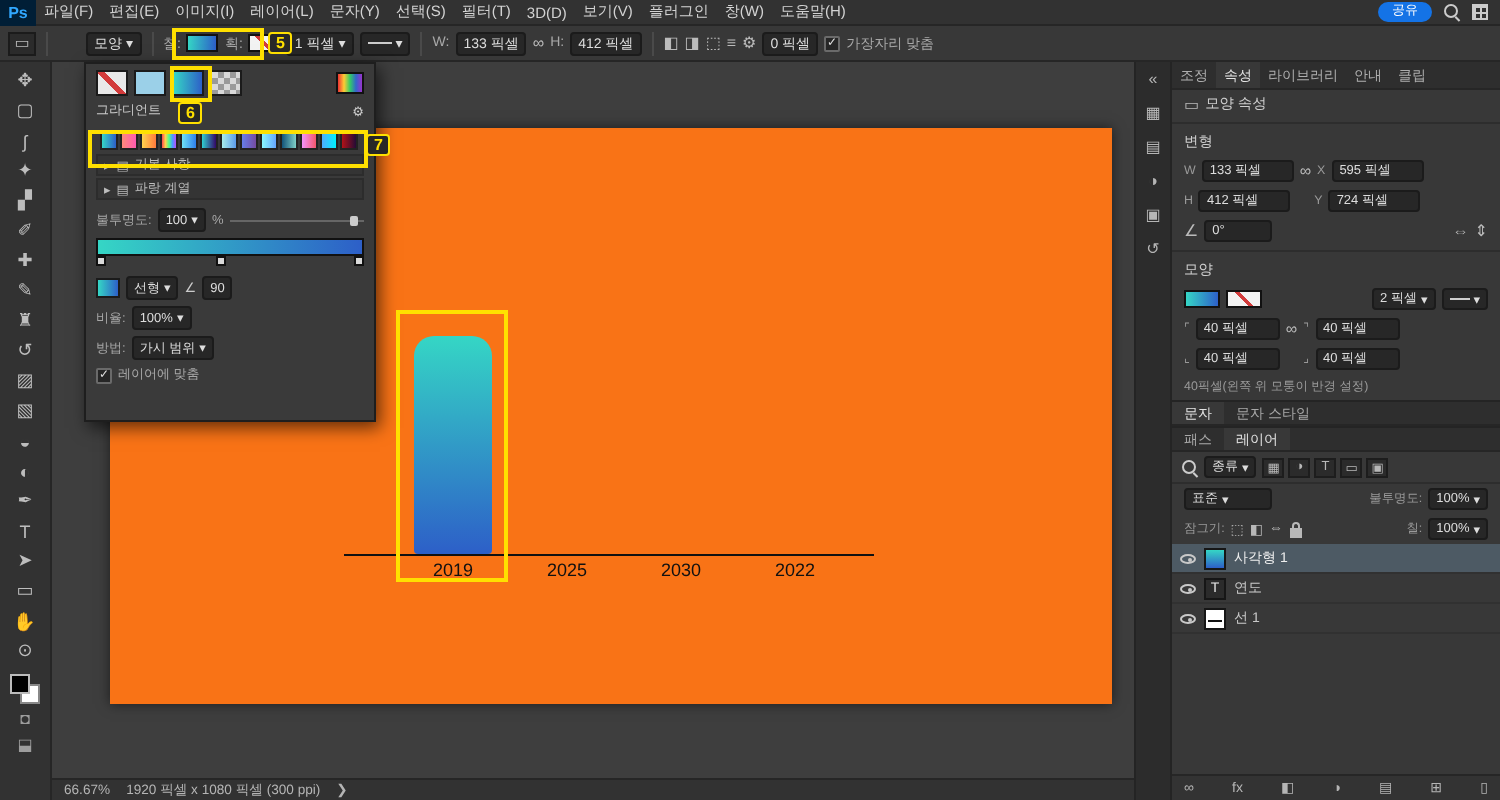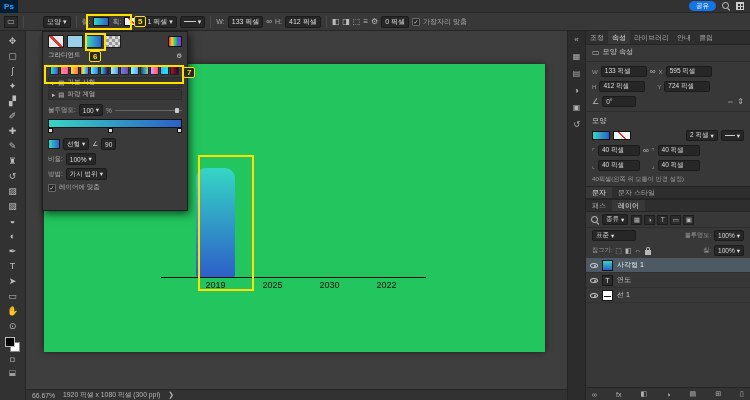--- a/index.html
+++ b/index.html
@@ -38,21 +38,21 @@
   
   .toolbar{position:absolute;left:0;top:31px;width:26px;height:369px;background:#323232;border-right:1px solid #262626;display:flex;flex-direction:column;align-items:center;padding-top:2px;z-index:8}
   .tool{width:20px;height:15px;display:flex;align-items:center;justify-content:center;font-size:9px;color:#bdbdbd}
   .tool-colors{position:relative;width:16px;height:16px;margin-top:4px}
   .fg-color{position:absolute;left:0;top:0;width:10px;height:10px;background:#000;border:1px solid #bbb;z-index:2}
   .bg-color{position:absolute;left:5px;top:5px;width:10px;height:10px;background:#fff;border:1px solid #888}
   .tool-extra{width:20px;height:13px;display:flex;align-items:center;justify-content:center;font-size:8px;color:#9d9d9d}
 
   
   .pasteboard{position:absolute;left:26px;top:31px;width:541px;height:358px;background:#3e3e3e}
-  .canvas{position:absolute;left:44px;top:64px;width:501px;height:288px;background:#22c55e;box-shadow:0 0 6px rgba(0,0,0,.55)}
+  .canvas{position:absolute;left:55px;top:64px;width:501px;height:288px;background:#f97316;box-shadow:0 0 6px rgba(0,0,0,.55)}
   .axis{position:absolute;left:117px;top:213px;width:265px;height:1px;background:#111}
   .xlabels{position:absolute;left:143px;top:216px;display:flex}
   .xlabel{width:57px;text-align:center;font-size:9px;color:#111}
   .bar{position:absolute;left:152px;top:104px;width:39px;height:109px;border-radius:10px 10px 2px 2px}
   .bar-hl{left:198px;top:155px;width:56px;height:136px}
 
   
   .grad-panel{position:absolute;left:42px;top:31px;width:146px;height:180px;background:#3a3a3a;border:1px solid #1e1e1e;box-shadow:2px 3px 8px rgba(0,0,0,.6);z-index:40;font-size:6.5px;padding:3px 5px}
   .gp-row{display:flex;align-items:center;gap:3px;margin-bottom:3px}
   .style-btn{width:16px;height:13px;border:1px solid #1b1b1b;background:#2b2b2b;display:inline-flex;align-items:center;justify-content:center}
@@ -112,20 +112,35 @@
   
   .statusbar{position:absolute;left:26px;top:389px;width:541px;height:11px;background:#323232;border-top:1px solid #262626;display:flex;align-items:center;gap:8px;padding:0 6px;font-size:6.8px;color:#b5b5b5;z-index:8}
 </style>
 </head>
 <body>
 
 <div id="app">
 
   <div class="menubar">
     <div class="ps-logo">Ps</div>
+    <div class="menus">
+
+    <span class="menu-item">파일(F)</span>
+        <span class="menu-item">편집(E)</span>
+        <span class="menu-item">이미지(I)</span>
+        <span class="menu-item">레이어(L)</span>
+        <span class="menu-item">문자(Y)</span>
+        <span class="menu-item">선택(S)</span>
+        <span class="menu-item">필터(T)</span>
+        <span class="menu-item">3D(D)</span>
+        <span class="menu-item">보기(V)</span>
+        <span class="menu-item">플러그인</span>
+        <span class="menu-item">창(W)</span>
+        <span class="menu-item">도움말(H)</span>
+      </div>
     <div class="menubar-right">
       <span class="share-btn">공유</span>
       <span class="icon-search"></span>
       <span class="icon-grid"></span>
     </div>
   </div>
 
   <div class="optionsbar">
     <span class="tool-badge">▭</span>
     <span class="vsep"></span>
@@ -334,20 +349,23 @@
       <span class="ptab">클립</span>
     </div>
 
     <div class="prow">
       <span class="opicon">▭</span>
       <span class="sect">모양 속성</span>
     </div>
     <div class="hr"></div>
 
     <div class="prow">
+      <span class="sect">변형</span>
+    </div>
+    <div class="prow">
       <span class="mini">W</span>
       <span class="fld small" style="width:46px">
           <span>133 픽셀</span>
         </span>
       <span class="opicon">∞</span>
       <span class="mini">X</span>
       <span class="fld small" style="width:46px">
           <span>595 픽셀</span>
         </span>
     </div>

